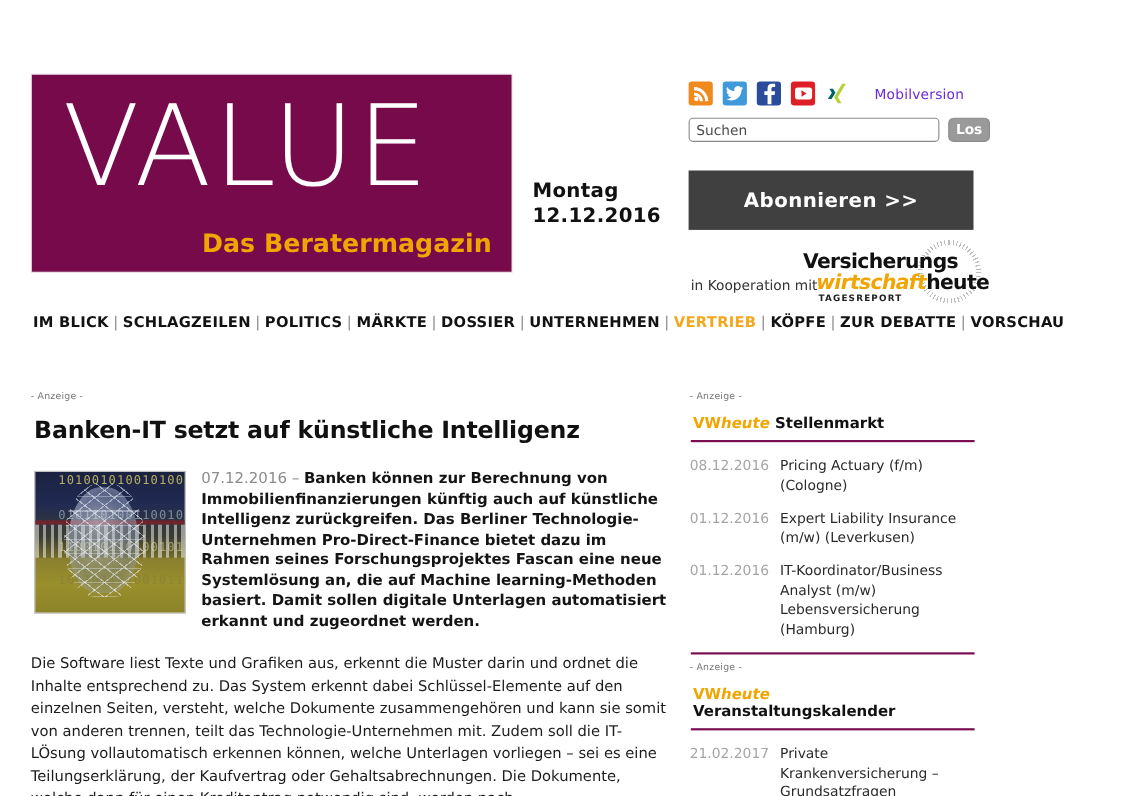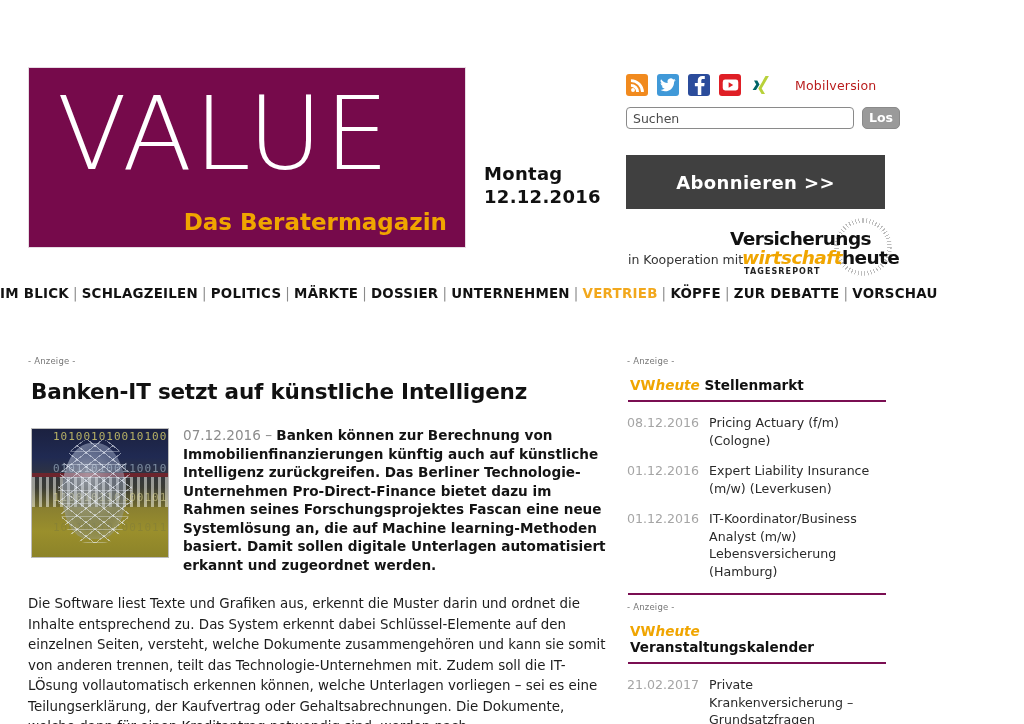--- a/index.html
+++ b/index.html
@@ -84,21 +84,21 @@
   }
   .sicon svg { display:block; }
   .ico-rss { background: #F18A1E; }
   .ico-tw  { background: #4099D8; }
   .ico-fb  { background: #2B4C9B; }
   .ico-yt  { background: #DF1F26; }
   .ico-xg  { background: transparent; }
   .mobil {
     margin-left: 14px;
     font-size: 12.5px;
-    color: #b91c1c;
+    color: #6d28d9;
     letter-spacing: 0.2px;
   }
 
   .search-row {
     position: absolute;
     left: 626px; top: 107px;
     display: flex;
     align-items: center;
     gap: 8px;
   }
@@ -199,20 +199,21 @@
       repeating-conic-gradient(#bdbdbd 0deg 2.2deg, rgba(255,255,255,0) 2.2deg 7deg);
     -webkit-mask-image: radial-gradient(circle, transparent 58%, #000 60%, #000 100%);
     mask-image: radial-gradient(circle, transparent 58%, #000 60%, #000 100%);
   }
 
   
   .nav {
     position: absolute;
     left: 0; top: 286px;
     width: 1024px;
+    padding-left: 30px;
     box-sizing: border-box;
     font-size: 13.4px;
     font-weight: bold;
     letter-spacing: 0.25px;
     white-space: nowrap;
   }
   .nav a {
     color: #121212;
     text-decoration: none;
   }

